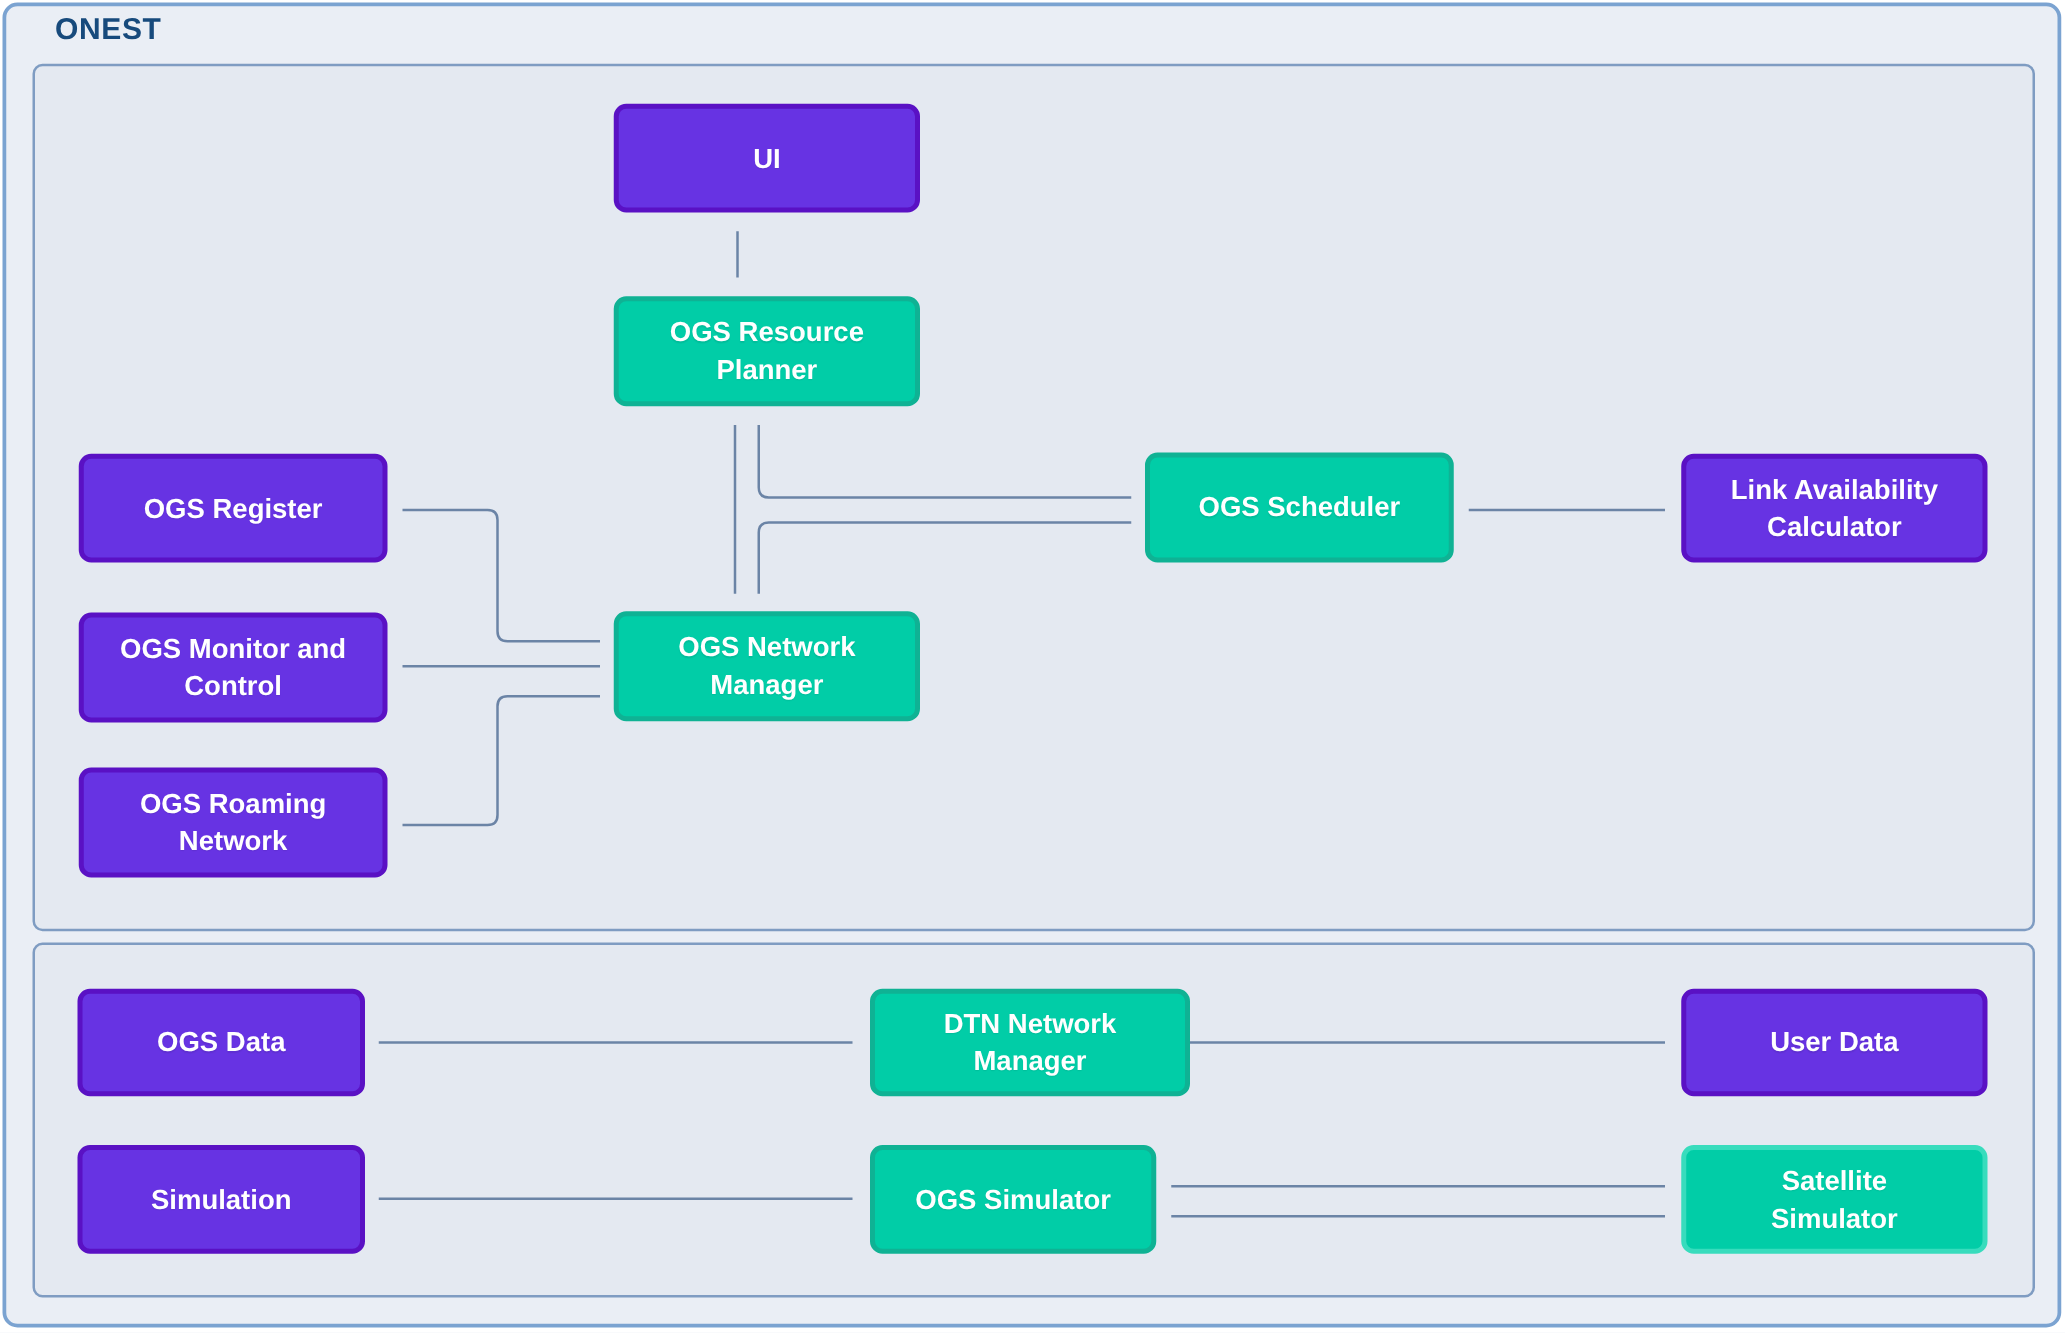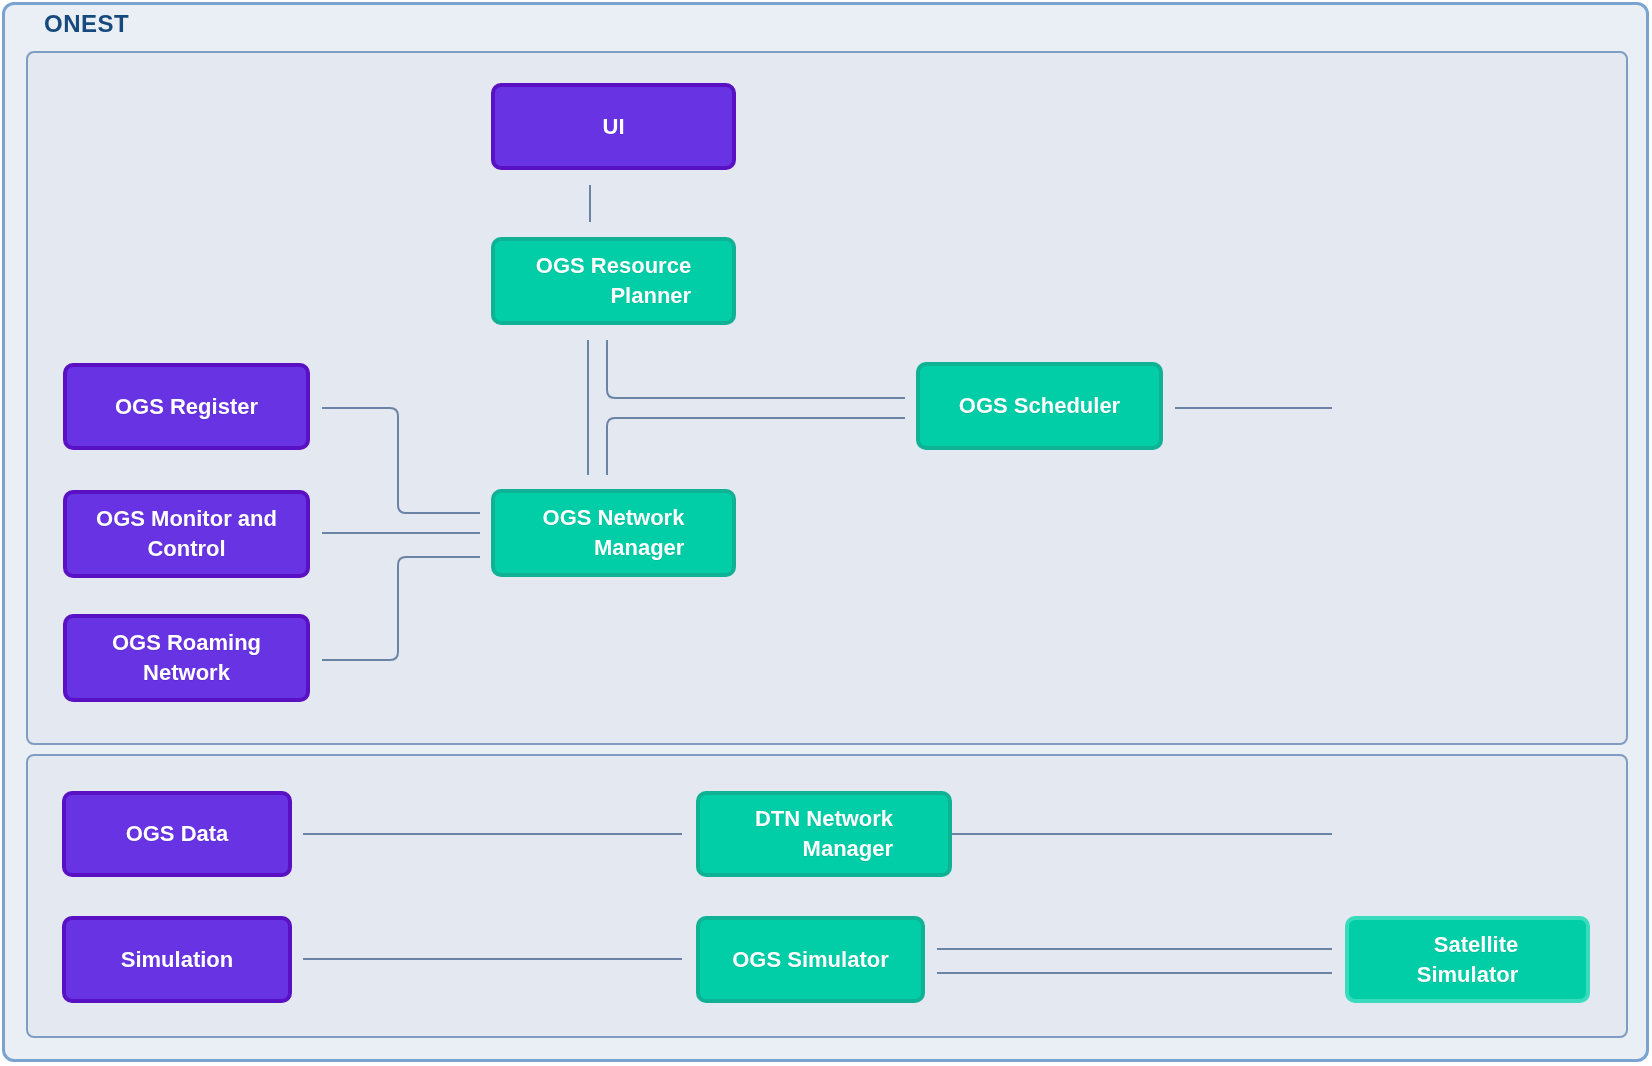--- a/index.html
+++ b/index.html
@@ -71,21 +71,20 @@
     border: 4px solid transparent;
     text-shadow: 0 1px 1px rgba(0,0,0,0.08);
   }
   .node.purple {
     background: var(--purple_fill, #6733e3);
     border-color: var(--purple_border, #5a11c4);
   }
   .node.teal {
     background: var(--teal_fill, #01cda7);
     border-color: var(--teal_border, #0fb294);
-    text-align: right;
   }
   .node.teal.light-border {
     border-color: var(--teal_border_light, #38dcbd);
   }
 </style>
 </head>
 <body>
 
 <div class="stage">
 
@@ -123,27 +122,30 @@
 Control</div>
 
   <div class="node purple" style="left:63px;  top:614px; width:247px; height:88px">OGS Roaming
 Network</div>
 
   <div class="node teal" style="left:491px; top:489px; width:245px; height:88px">OGS Network
 Manager</div>
 
   <div class="node teal" style="left:916px; top:362px; width:247px; height:88px">OGS Scheduler</div>
 
+  <div class="node purple" style="left:1345px; top:363px; width:245px; height:87px">Link Availability
+Calculator</div>
 
   <div class="node purple" style="left:62px;  top:791px; width:230px; height:86px">OGS Data</div>
 
   <div class="node purple" style="left:62px;  top:916px; width:230px; height:87px">Simulation</div>
 
   <div class="node teal" style="left:696px; top:791px; width:256px; height:86px">DTN Network
 Manager</div>
 
   <div class="node teal" style="left:696px; top:916px; width:229px; height:87px">OGS Simulator</div>
 
+  <div class="node purple" style="left:1345px; top:791px; width:245px; height:86px">User Data</div>
 
   <div class="node teal light-border" style="left:1345px; top:916px; width:245px; height:87px">Satellite
 Simulator</div>
 
 </div>
 
 </body></html>

